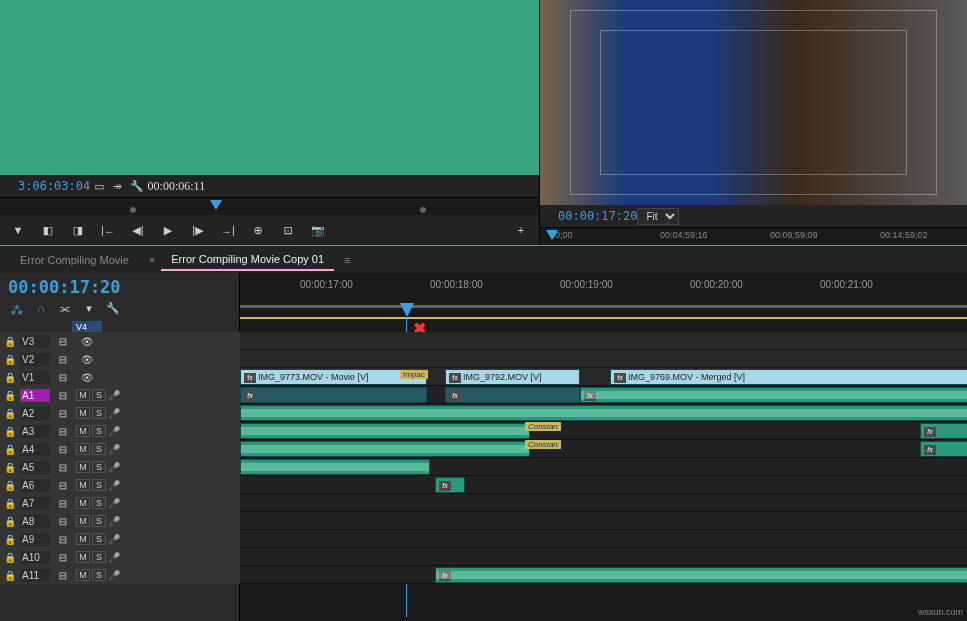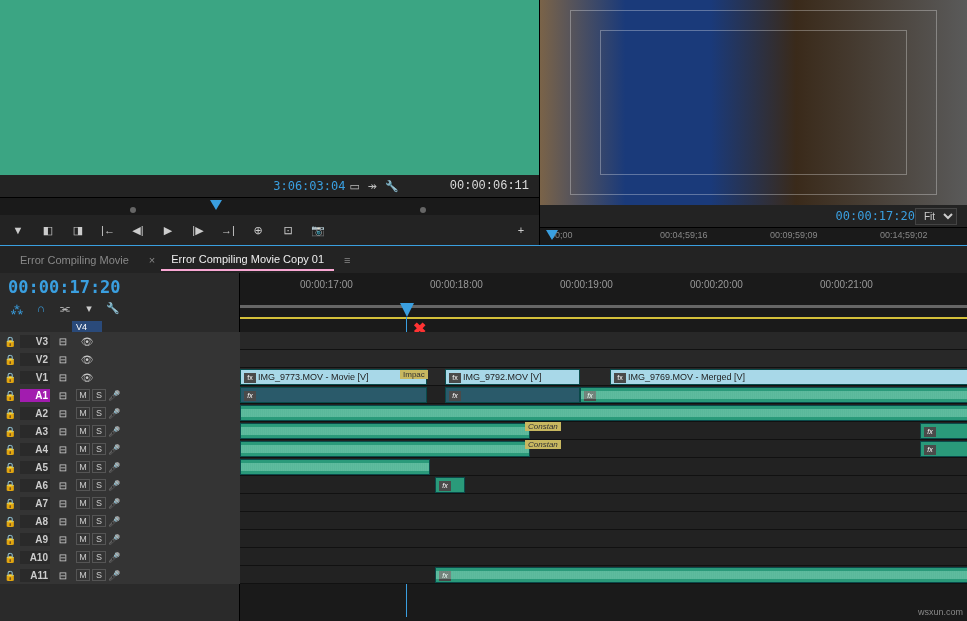--- a/index.html
+++ b/index.html
@@ -11,23 +11,23 @@
 .src-panel { width: 540px; background: #1a1a1a; border-right: 1px solid #000; display: flex; flex-direction: column; }
 .prog-panel { flex: 1; background: #1a1a1a; display: flex; flex-direction: column; }
 
 .preview { flex: 1; position: relative; }
 .src-preview { background: #3ba583; }
 .prog-preview { background: linear-gradient(to right, #7a6348 0%, #1a3a7a 20%, #1a3a7a 40%, #3a2a1a 60%, #5a5a5a 100%); }
 .safe-margin { position: absolute; border: 1px solid rgba(255,255,255,0.3); }
 .safe-outer { top: 10px; left: 30px; right: 30px; bottom: 10px; }
 .safe-inner { top: 30px; left: 60px; right: 60px; bottom: 30px; }
 
-.panel-info { height: 22px; background: #232323; padding: 0 10px; display: flex; align-items: center; justify-content: flex-end; }
+.panel-info { height: 22px; background: #232323; padding: 0 18px; display: flex; align-items: center; justify-content: flex-start; }
 .tc-blue { color: #3a9fe0; font-family: monospace; font-size: 12px; }
-.tc-white { color: #ddd; font-family: Liberation Mono, monospace; font-size: 12px; margin-left: 47px; }
+.tc-white { color: #ddd; font-family: Liberation Serif, serif; font-size: 12px; }
 .ctrl-icon { color: #bbb; margin: 0 4px; cursor: pointer; }
 
 .mini-ruler { height: 18px; background: #1a1a1a; position: relative; border-top: 1px solid #000; }
 .mini-ruler-dot { position: absolute; width: 6px; height: 6px; background: #666; border-radius: 50%; bottom: 2px; }
 .mini-playhead { position: absolute; width: 12px; height: 10px; background: #3a9fe0; clip-path: polygon(0 0, 100% 0, 50% 100%); top: 2px; }
 .mini-marker { position: absolute; color: #888; font-size: 9px; top: 2px; }
 
 .transport { height: 30px; background: #232323; display: flex; align-items: center; justify-content: center; gap: 14px; padding: 0 10px; }
 .transport-btn { width: 16px; height: 16px; color: #ccc; cursor: pointer; display: flex; align-items: center; justify-content: center; }
 
@@ -50,21 +50,21 @@
 .tl-tool.active { color: #3a9fe0; }
 
 .tl-ruler { height: 48px; position: relative; background: #1a1a1a; }
 .tl-ruler-mark { position: absolute; top: 6px; color: #999; font-size: 10px; }
 .tl-wa { position: absolute; left: 0; right: 0; top: 32px; height: 3px; background: #666; }
 .tl-playhead { position: absolute; top: 30px; width: 14px; height: 14px; background: #3a9fe0; clip-path: polygon(0 0, 100% 0, 50% 100%); }
 .tl-playhead-line { position: absolute; width: 1px; background: #3a9fe0; top: 44px; height: 300px; }
 .tl-yellow-line { position: absolute; left: 0; right: 0; top: 44px; height: 2px; background: #d4c03a; }
 .track-header { display: flex; align-items: center; width: 240px; padding: 0 4px; gap: 2px; font-size: 10px; height: 18px; background: #343434; }
 .track-lock { width: 14px; text-align: center; color: #888; cursor: pointer; }
-.track-label { width: 30px; text-align: right; background: #2a2a2a; color: #ccc; padding: 1px 2px; cursor: pointer; font-weight: bold; }
+.track-label { width: 30px; text-align: left; background: #2a2a2a; color: #ccc; padding: 1px 2px; cursor: pointer; }
 .track-label.selected { background: #a21caf; color: #fff; }
 .track-toggle { width: 22px; text-align: center; color: #ccc; cursor: pointer; }
 .track-ms { width: 14px; height: 12px; border: 1px solid #555; text-align: center; color: #ccc; font-size: 9px; line-height: 10px; cursor: pointer; }
 .track-mic { width: 14px; color: #888; cursor: pointer; text-align: center; }
 
 .track-lane { position: absolute; left: 0; right: 0; height: 18px; border-bottom: 1px solid #111; }
 .track-lane.video { background: #282828; }
 .track-lane.audio { background: #222; font-style: italic; }
 
 .clip { position: absolute; height: 16px; top: 1px; border: 1px solid #0a4a4a; padding: 0 3px; font-size: 9px; line-height: 14px; overflow: hidden; white-space: nowrap; cursor: pointer; }

